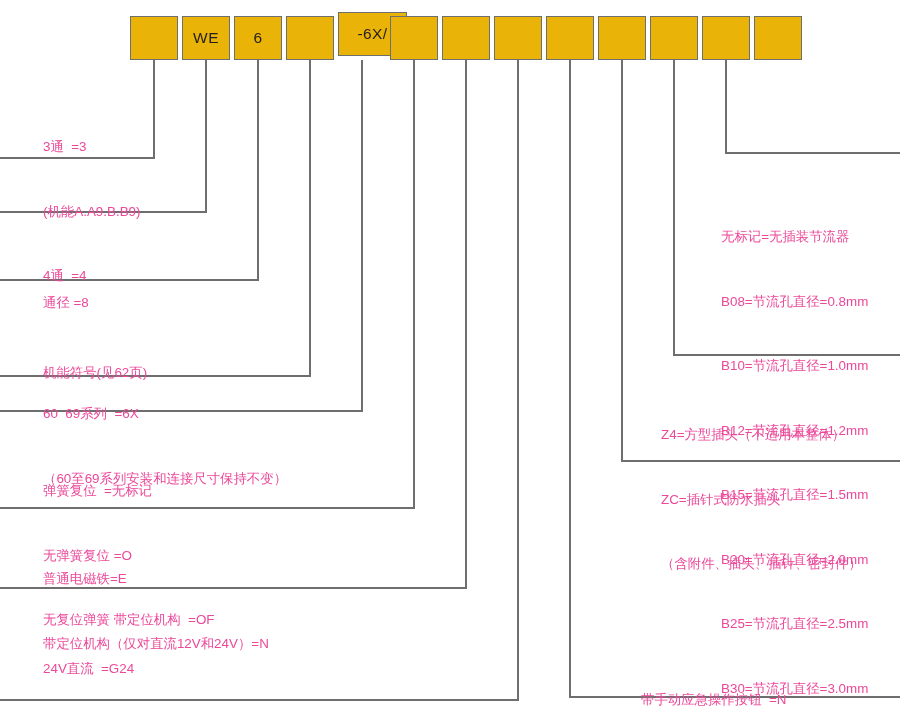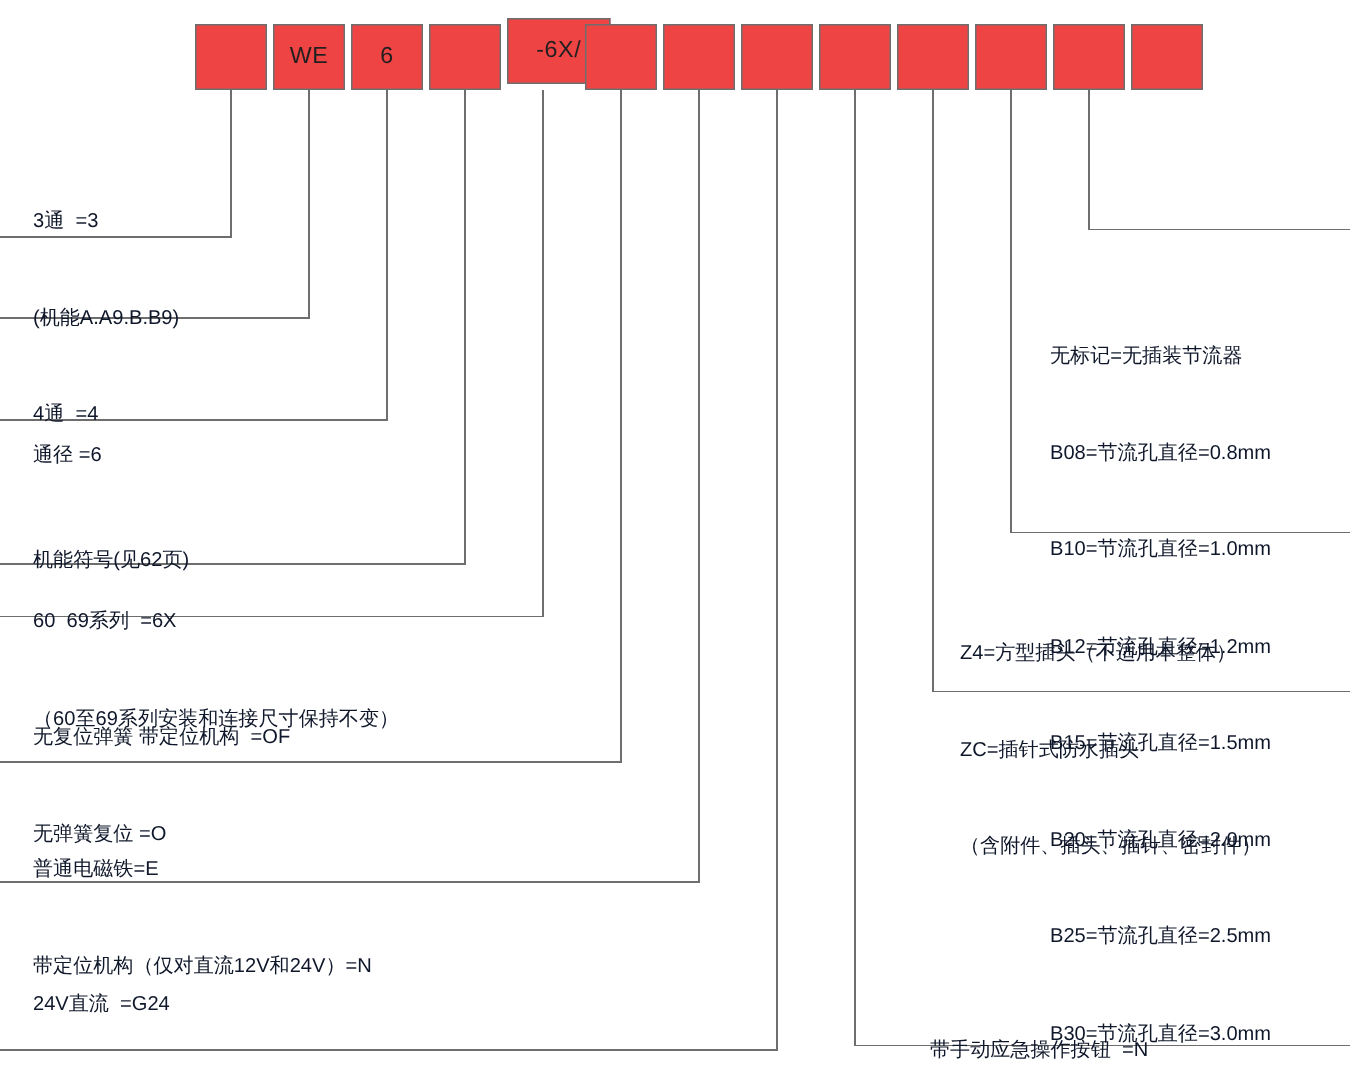--- a/index.html
+++ b/index.html
@@ -10,40 +10,41 @@
     color:#231f20;
     position:relative;
     overflow:hidden;
   }
   #diagram{position:absolute;left:0;top:0;width:900px;height:723px;}
 
   
   .code-box{
     position:absolute;
     box-sizing:border-box;
-    background:#ef4444;
+    background:#eab308;
     border:1.3px solid #6e6e6e;
     display:flex;
     align-items:center;
     justify-content:center;
     font-size:15.5px;
     letter-spacing:.4px;
     color:#231f20;
   }
 
   
   #leaders{position:absolute;left:0;top:0;width:900px;height:723px;pointer-events:none;}
 
   
   .note{
     position:absolute;
     font-size:13.4px;
     line-height:21.5px;
     white-space:pre;
-    color:#0f172a;
+    color:#ec4899;
+    margin-left:21px;
   }
   .note.right-align{text-align:right;}
   .note .ln{display:block;}
 </style>
 </head>
 <body>
 
 <div id="diagram">
 
   <svg id="leaders" viewBox="0 0 900 723" width="900" height="723" xmlns="http://www.w3.org/2000/svg">
@@ -80,35 +81,36 @@
   <div class="code-box" style="left:754px;top:16px;width:48px;height:44px;"></div>
 
   <div class="note" style="left:22px;top:93px;">
     <span class="ln">3通  =3</span>
     <span class="ln">(机能A.A9.B.B9)</span>
     <span class="ln">4通  =4</span>
   </div>
 
 
   <div class="note" style="left:22px;top:249px;">
-    <span class="ln">通径 =6</span>
+    <span class="ln">通径 =8</span>
   </div>
 
   <div class="note" style="left:22px;top:319px;">
     <span class="ln">机能符号(见62页)</span>
   </div>
 
   <div class="note" style="left:22px;top:360px;">
     <span class="ln">60  69系列  =6X</span>
     <span class="ln">（60至69系列安装和连接尺寸保持不变）</span>
   </div>
 
   <div class="note" style="left:22px;top:437px;">
+    <span class="ln">弹簧复位  =无标记</span>
+    <span class="ln">无弹簧复位 =O</span>
     <span class="ln">无复位弹簧 带定位机构  =OF</span>
-    <span class="ln">无弹簧复位 =O</span>
   </div>
 
   <div class="note" style="left:22px;top:525px;">
     <span class="ln">普通电磁铁=E</span>
     <span class="ln">带定位机构（仅对直流12V和24V）=N</span>
   </div>
 
   <div class="note" style="left:22px;top:615px;">
     <span class="ln">24V直流  =G24</span>
     <span class="ln">220V交流.50Hz  =W220-50</span>

